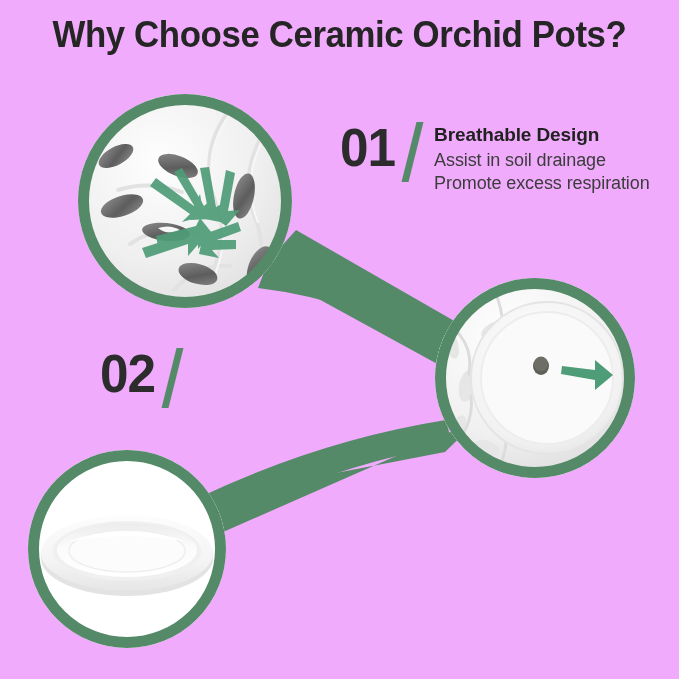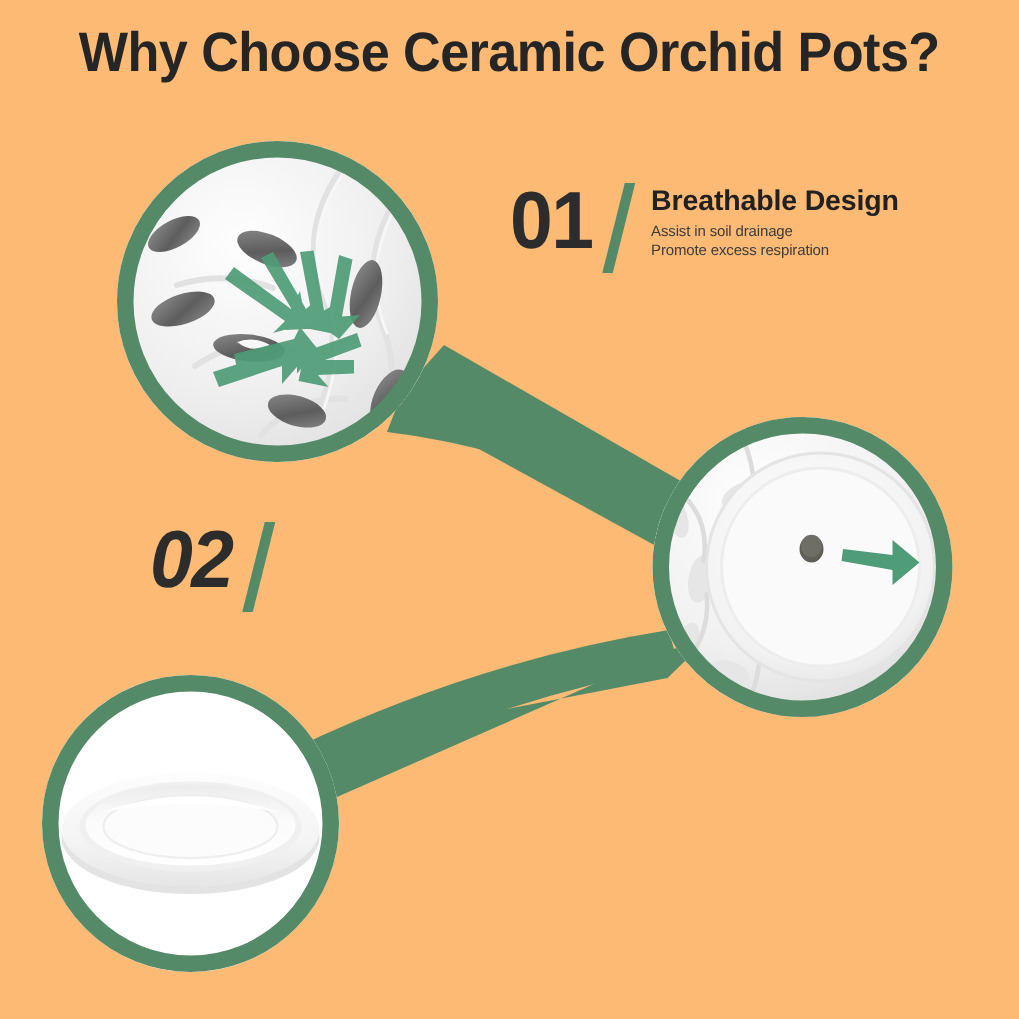--- a/index.html
+++ b/index.html
@@ -10,21 +10,21 @@
     width: 679px;
     height: 679px;
     background: #f6f6f6;
     font-family: "Liberation Sans", sans-serif;
     overflow: hidden;
   }
   #infographic {
     position: relative;
     width: 679px;
     height: 679px;
-    background: #fdba74;
+    background: #f0abfc;
   }
 
   
   .title {
     position: absolute;
     top: 14px;
     left: 0;
     width: 679px;
     text-align: center;
     font-family: "Liberation Sans Narrow", "Liberation Sans", sans-serif;
@@ -115,29 +115,29 @@
     font-family: "Liberation Sans Narrow", "Liberation Sans", sans-serif;
     font-size: 19px;
     font-weight: bold;
     color: #212121;
     line-height: 1.15;
     letter-spacing: -0.1px;
     margin-bottom: 3px;
     white-space: nowrap;
   }
   .fline {
-    font-size: 10px;
+    font-size: 18px;
     color: #3c3c3c;
     line-height: 1.28;
     white-space: nowrap;
     letter-spacing: -0.1px;
   }
 
   #feature1 { left: 308px; top: 122px; margin-left: 32px; }
-  #feature2 { left: 100px; top: 348px; font-style: italic; }
+  #feature2 { left: 100px; top: 348px; }
   #feature3 { left: 272px; top: 552px; }
 </style>
 </head>
 <body>
 
 <div id="infographic">
 
   <div class="title">Why Choose Ceramic Orchid Pots?</div>
 
   <svg class="connectors" viewBox="0 0 679 679" width="679" height="679" aria-hidden="true">

